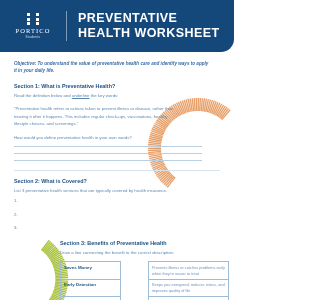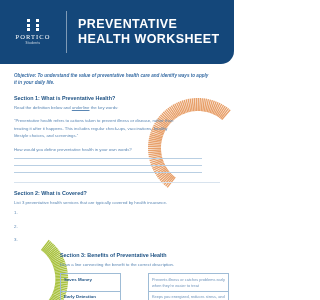--- a/index.html
+++ b/index.html
@@ -39,21 +39,21 @@
     bottom: -38px;
     width: 118px;
     height: 118px;
     z-index: 0;
   }
 
   
   .header {
     position: relative;
     z-index: 2;
-    height: 64px;
+    height: 52px;
     background: #14477a;
     border-bottom-right-radius: 13px;
     display: flex;
     align-items: center;
     box-sizing: border-box;
     padding: 0 6px 0 0;
   }
   .brand {
     width: 66px;
     flex: 0 0 66px;

